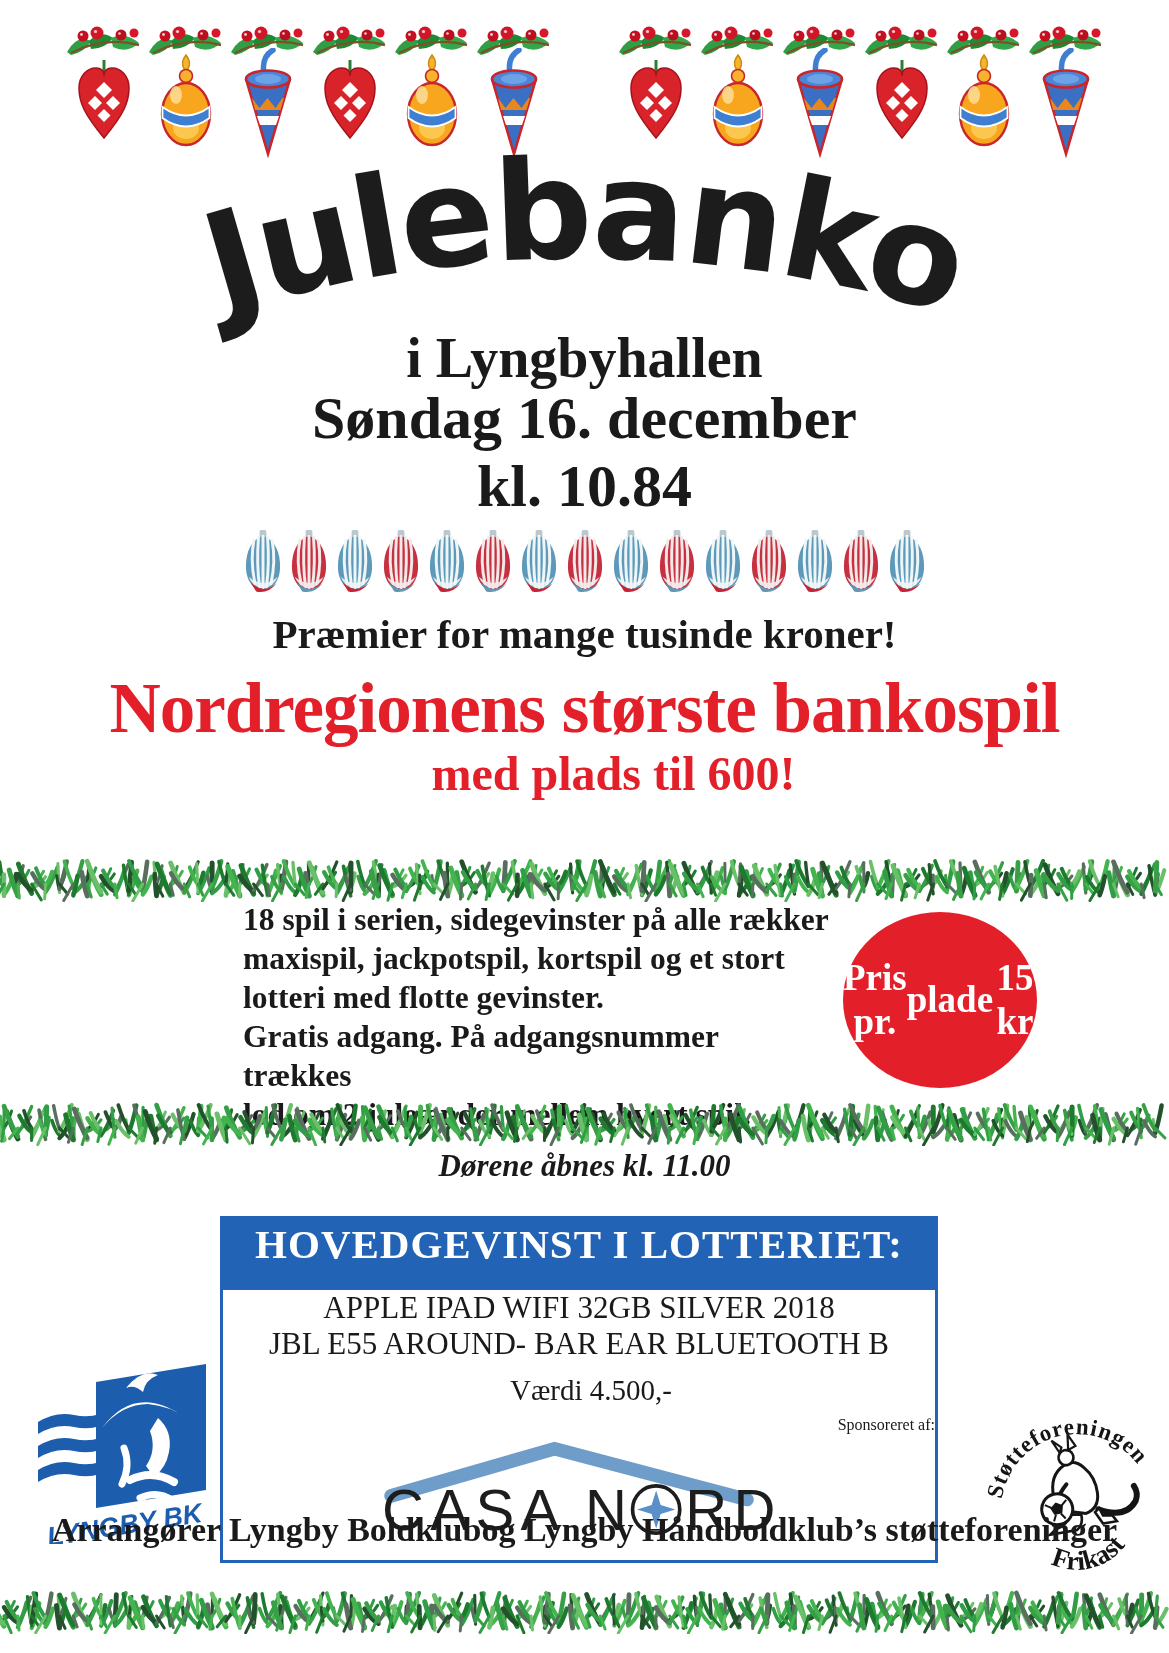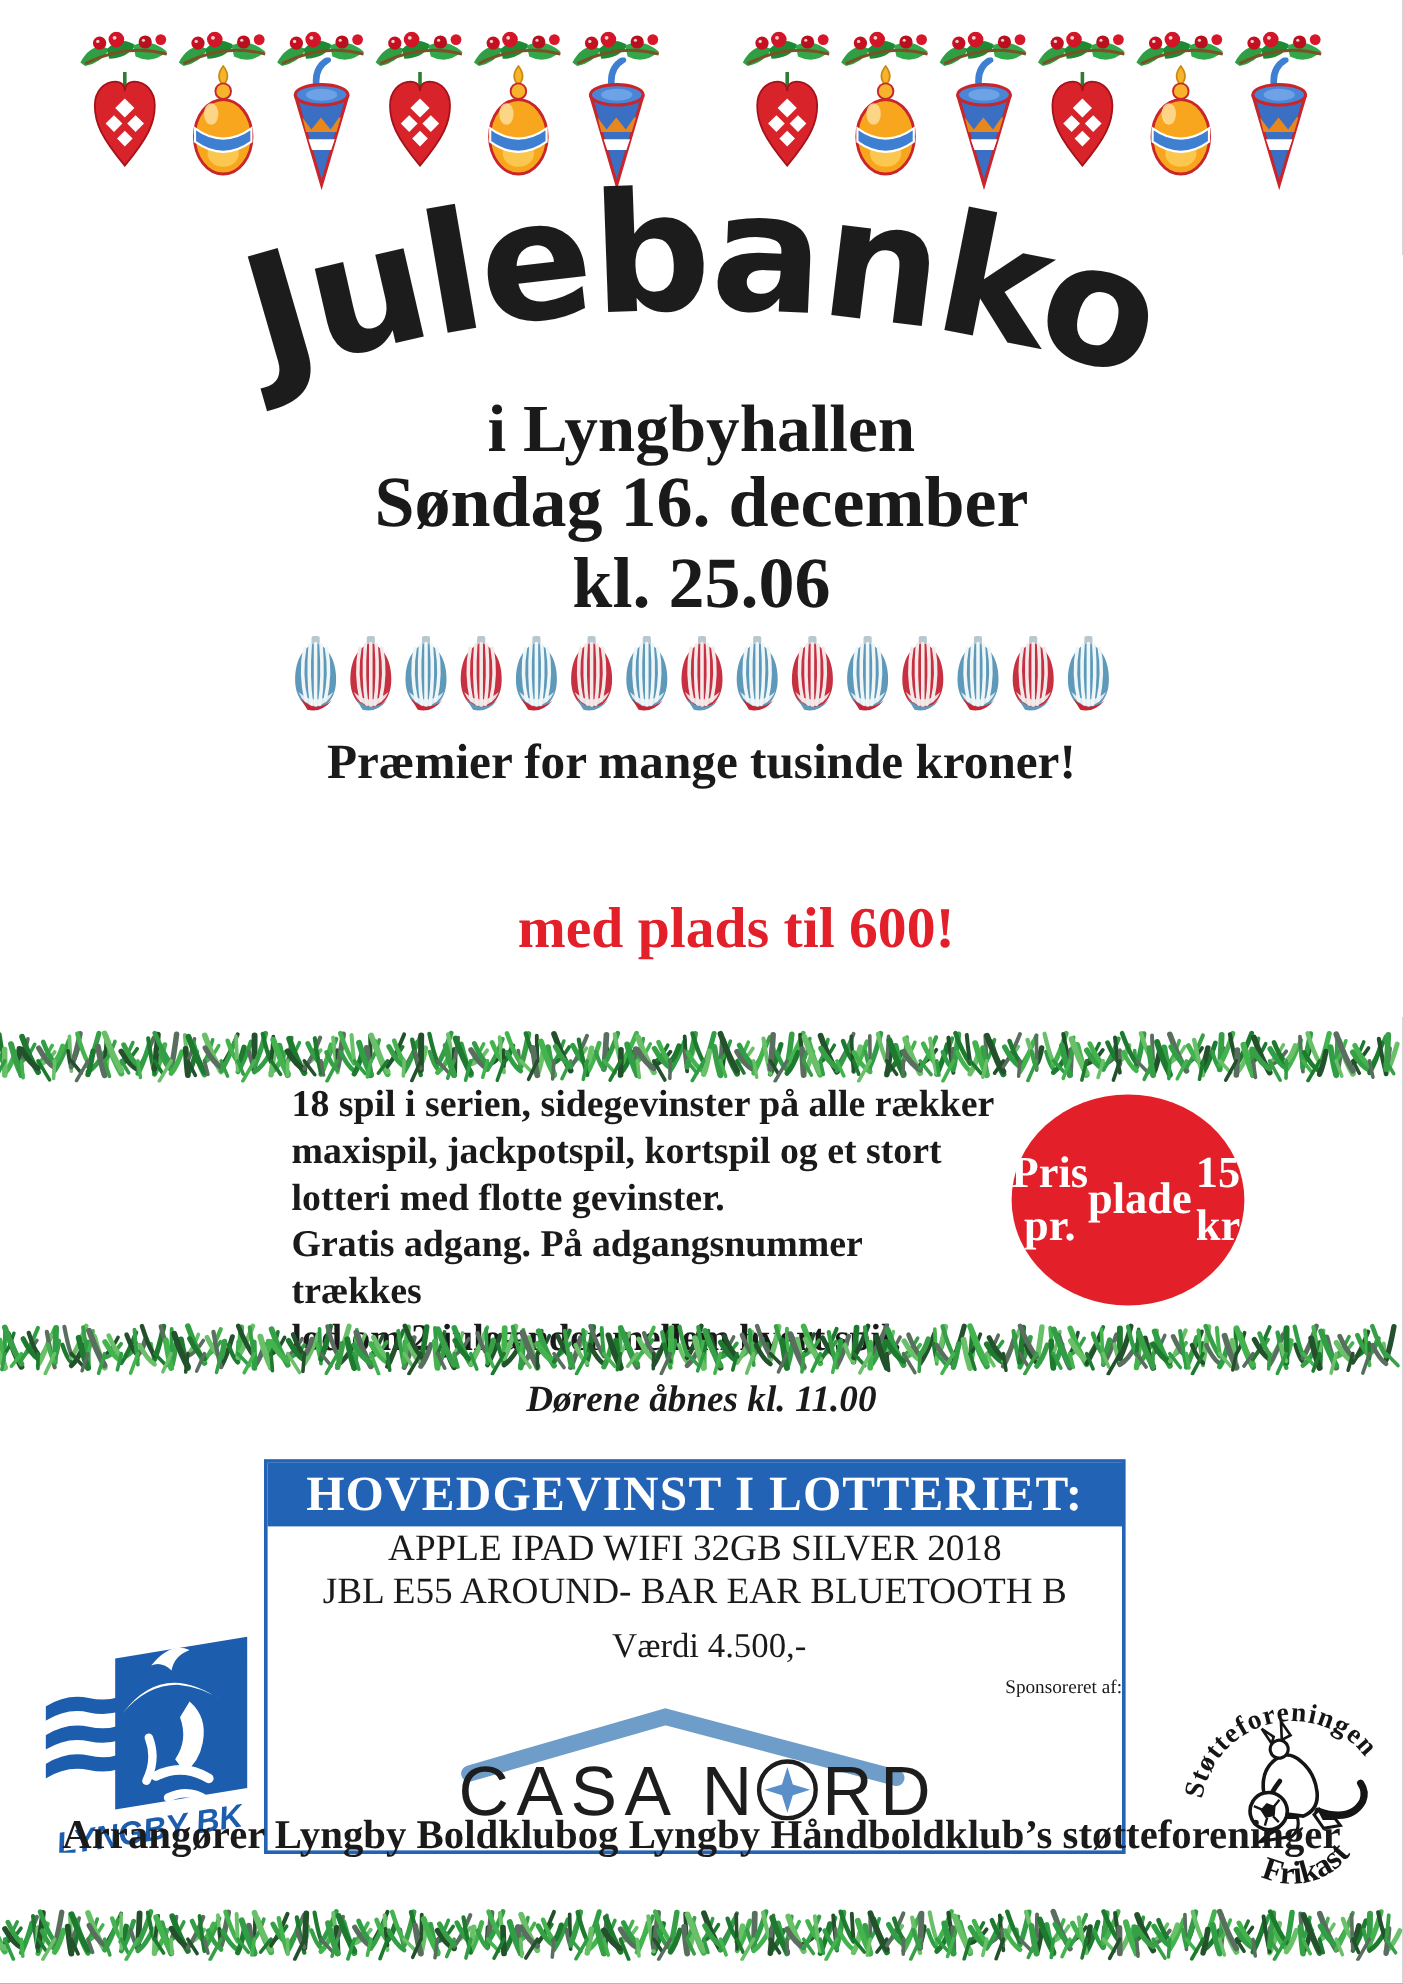--- a/index.html
+++ b/index.html
@@ -38,21 +38,21 @@
   #price-badge{
     top:912px;left:843px;width:194px;height:176px;border-radius:50%;
     background:#e3202a;color:#fff;display:flex;flex-direction:row;
     align-items:center;justify-content:center;text-align:center;
     font-weight:bold;font-size:37px;line-height:1.18;
   }
   #doors-line{top:1148px;font-size:31px;font-weight:bold;font-style:italic;}
   
   #lottery-box{top:1216px;left:220px;width:712px;border:3px solid #2263b5;background:#fff;}
   #box-header{background:#2263b5;color:#fff;font-weight:bold;font-size:41px;
-    text-align:center;padding:1px 0 4px 0;letter-spacing:1px;}
+    text-align:center;padding:1px 0 22px 0;letter-spacing:1px;}
   .prize-line{font-size:31px;text-align:center;line-height:36px;}
   .prize-line:first-of-type{margin-top:12px;}
   #value-line{font-size:29px;text-align:center;margin-top:12px;padding-left:24px;}
   #sponsor-label{font-size:16px;text-align:right;margin-top:9px;}
   #casa-logo{display:block;margin:2px auto 6px auto;}
   #casa-logo text{font-family:"Liberation Sans",sans-serif;font-weight:normal;fill:#1d1d1d;letter-spacing:7px;}
   
   #footer-line{top:1511px;font-size:34px;}
   
   #lyngby-logo{top:1322px;left:38px;width:175px;height:222px;}
@@ -191,21 +191,21 @@
 
   <svg id="title-arch" class="abs" viewBox="0 0 1169 270">
     <path id="arcpath" d="M 195 215 Q 585 85 975 215" fill="none"></path>
     <text font-size="138">
       <textPath href="#arcpath" startOffset="50%" text-anchor="middle">Julebanko</textPath>
     </text>
   </svg>
 
   <div id="venue-line" class="abs center serifbold">i Lyngbyhallen</div>
   <div id="date-line" class="abs center serifbold">Søndag 16. december</div>
-  <div id="time-line" class="abs center serifbold">kl. 25.06</div>
+  <div id="time-line" class="abs center serifbold">kl. 10.84</div>
 
   <div id="bauble-row" class="abs">
       <svg width="48" height="66" viewBox="0 0 40 58">
        <use href="#sym-bauble-blue"></use>
      </svg>
       <svg width="48" height="66" viewBox="0 0 40 58">
        <use href="#sym-bauble-red"></use>
      </svg>
       <svg width="48" height="66" viewBox="0 0 40 58">
        <use href="#sym-bauble-blue"></use>
@@ -242,20 +242,21 @@
      </svg>
       <svg width="48" height="66" viewBox="0 0 40 58">
        <use href="#sym-bauble-red"></use>
      </svg>
       <svg width="48" height="66" viewBox="0 0 40 58">
        <use href="#sym-bauble-blue"></use>
      </svg>
     </div>
 
   <div id="prizes-line" class="abs center serifbold">Præmier for mange tusinde kroner!</div>
+  <div id="headline" class="abs center serifbold red">Nordregionens største bankospil</div>
   <div id="headline-sub" class="abs center serifbold red">med plads til 600!</div>
 
   <svg id="garland-1" class="garland" viewBox="0 0 1180 46" preserveAspectRatio="none">
       <path d="M4 30.746922161007937 Q -3 21.874267108874825 -10 5.0016120567417115" stroke="#2f9e44" stroke-width="4.0" fill="none" stroke-linecap="round"></path>
       <path d="M4 38.44862038714618 Q 8.54718222437994 33.579881932883964 13.09436444875988 20.71114347862175" stroke="#43b44d" stroke-width="4.3" fill="none" stroke-linecap="round"></path>
       <path d="M4 28.679062254543474 Q 1.8297583098625694 21.370591565390676 -0.34048338027486125 6.062120876237879" stroke="#1e7a2e" stroke-width="3.5" fill="none" stroke-linecap="round"></path>
       <path d="M4 39.84304501703705 Q 3.942708397115867 33.27278030763005 3.885416794231734 18.70251559822305" stroke="#6abf69" stroke-width="4.7" fill="none" stroke-linecap="round"></path>
       <path d="M4 28 L -4.672348904702652 44.0" stroke="#2f9e44" stroke-width="3" fill="none" stroke-linecap="round"></path>
       <path d="M18 39.94424809299913 Q 17.166644601166166 33.03842217540501 16.33328920233233 18.13259625781089" stroke="#23512c" stroke-width="4.8" fill="none" stroke-linecap="round"></path>
       <path d="M18 28.038071254796602 Q 20.74512183714638 22.85494816271271 23.490243674292763 9.671825070628813" stroke="#5a6e5f" stroke-width="3.1" fill="none" stroke-linecap="round"></path>

